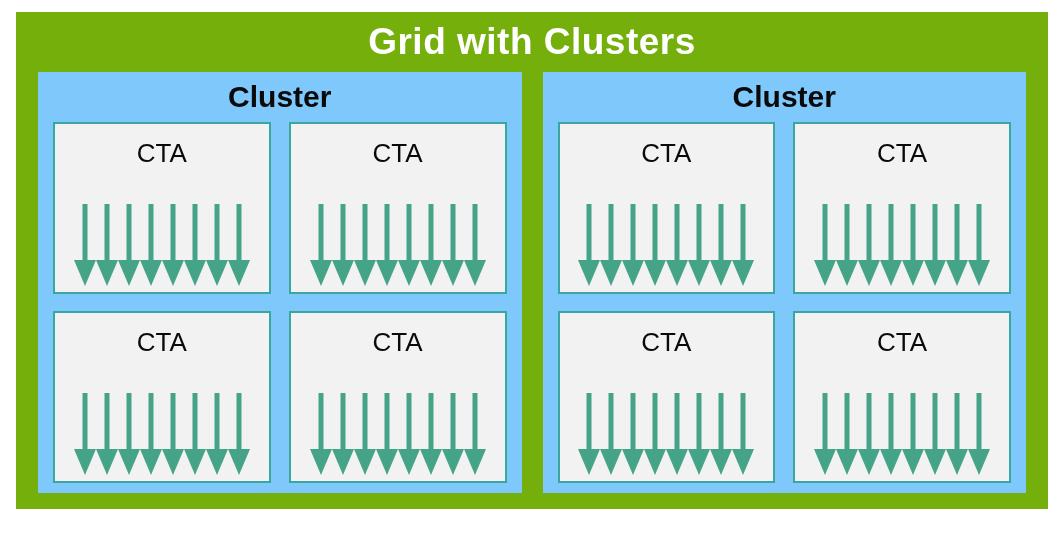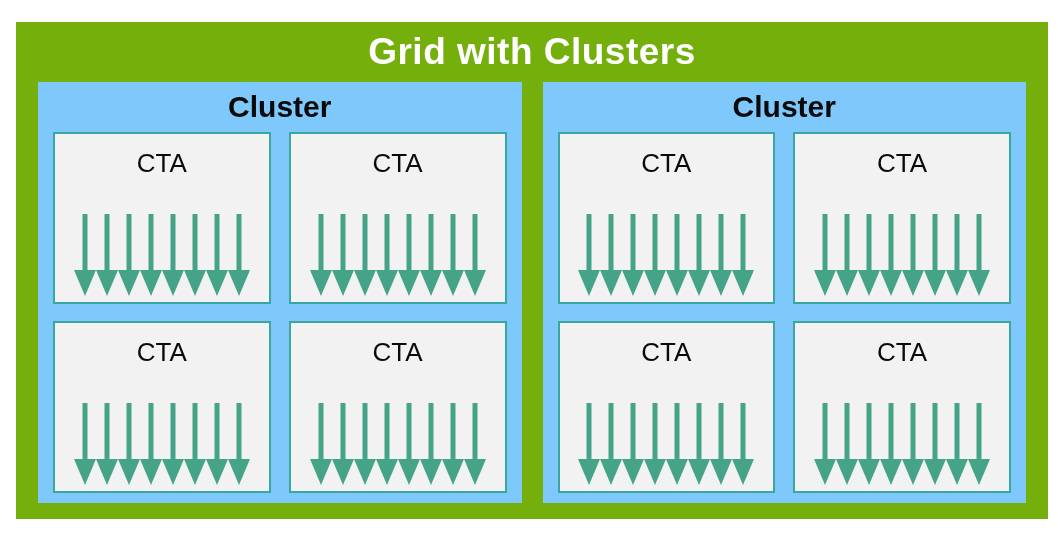--- a/index.html
+++ b/index.html
@@ -14,21 +14,21 @@
   html,body{margin:0;padding:0;background:#FFFFFF;}
   body{font-family:"Liberation Sans", sans-serif;}
   .canvas{
     position:relative;
     width:1058px;height:535px;
     background:#FFFFFF;
     overflow:hidden;
   }
   .grid-box{
     position:absolute;
-    left:16px;top:22px;
+    left:16px;top:12px;
     width:1032px;height:497px;
     background:var(--grid-bg);
     display:flex;flex-direction:column;
     box-sizing:border-box;
   }
   .grid-title{
     height:60px;
     display:flex;align-items:center;justify-content:center;
     color:var(--title-text);
     font-size:37px;

